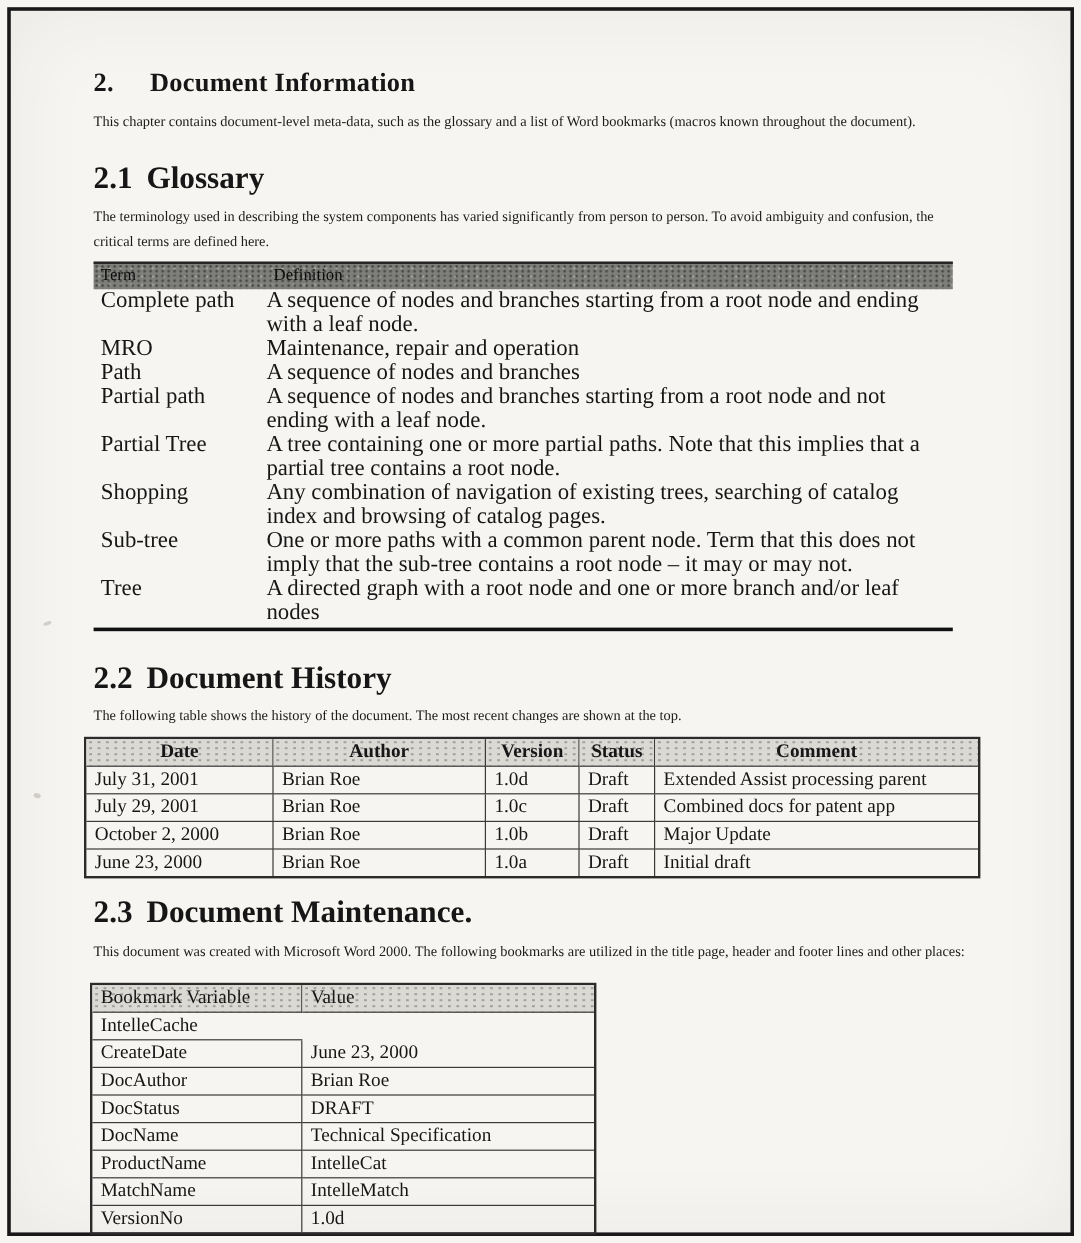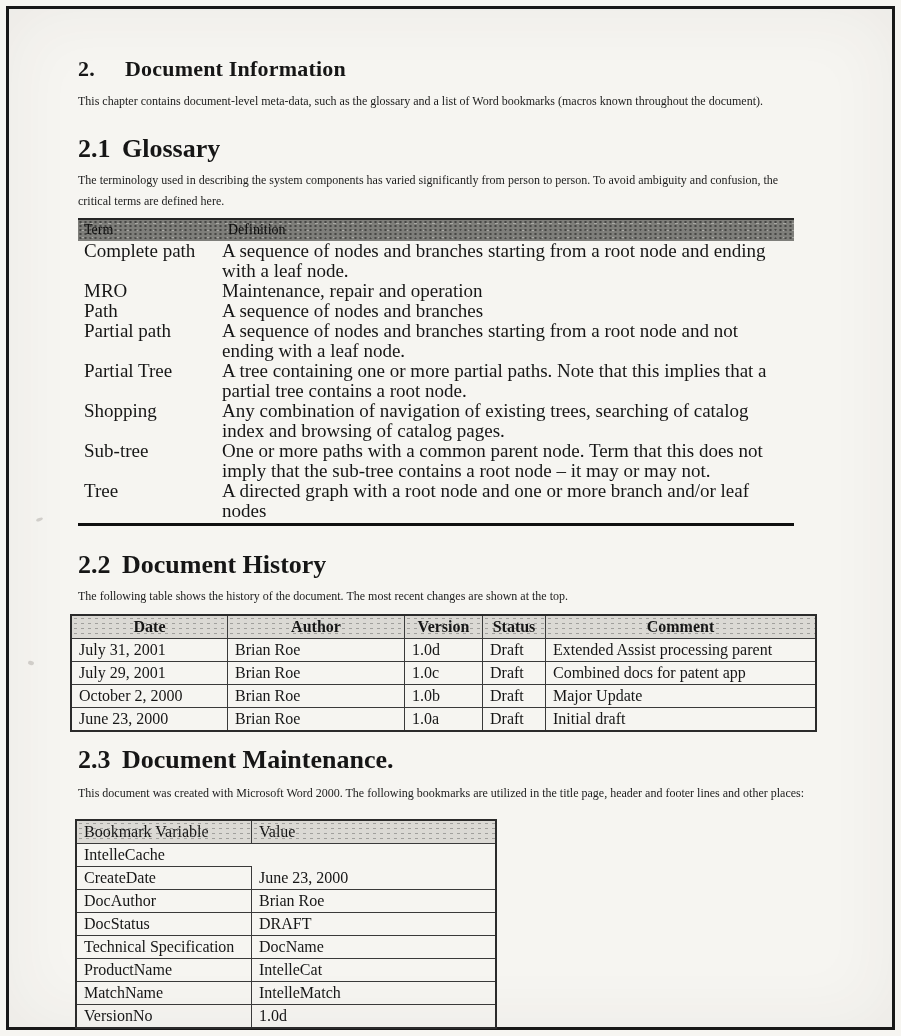--- a/index.html
+++ b/index.html
@@ -209,22 +209,22 @@
     </div>
     <div class="b-row">
       <div class="b-cell">DocAuthor</div>
       <div class="b-cell">Brian Roe</div>
     </div>
     <div class="b-row">
       <div class="b-cell">DocStatus</div>
       <div class="b-cell">DRAFT</div>
     </div>
     <div class="b-row">
+      <div class="b-cell">DocName</div>
       <div class="b-cell">Technical Specification</div>
-      <div class="b-cell">DocName</div>
     </div>
     <div class="b-row">
       <div class="b-cell">ProductName</div>
       <div class="b-cell">IntelleCat</div>
     </div>
     <div class="b-row">
       <div class="b-cell">MatchName</div>
       <div class="b-cell">IntelleMatch</div>
     </div>
     <div class="b-row">

